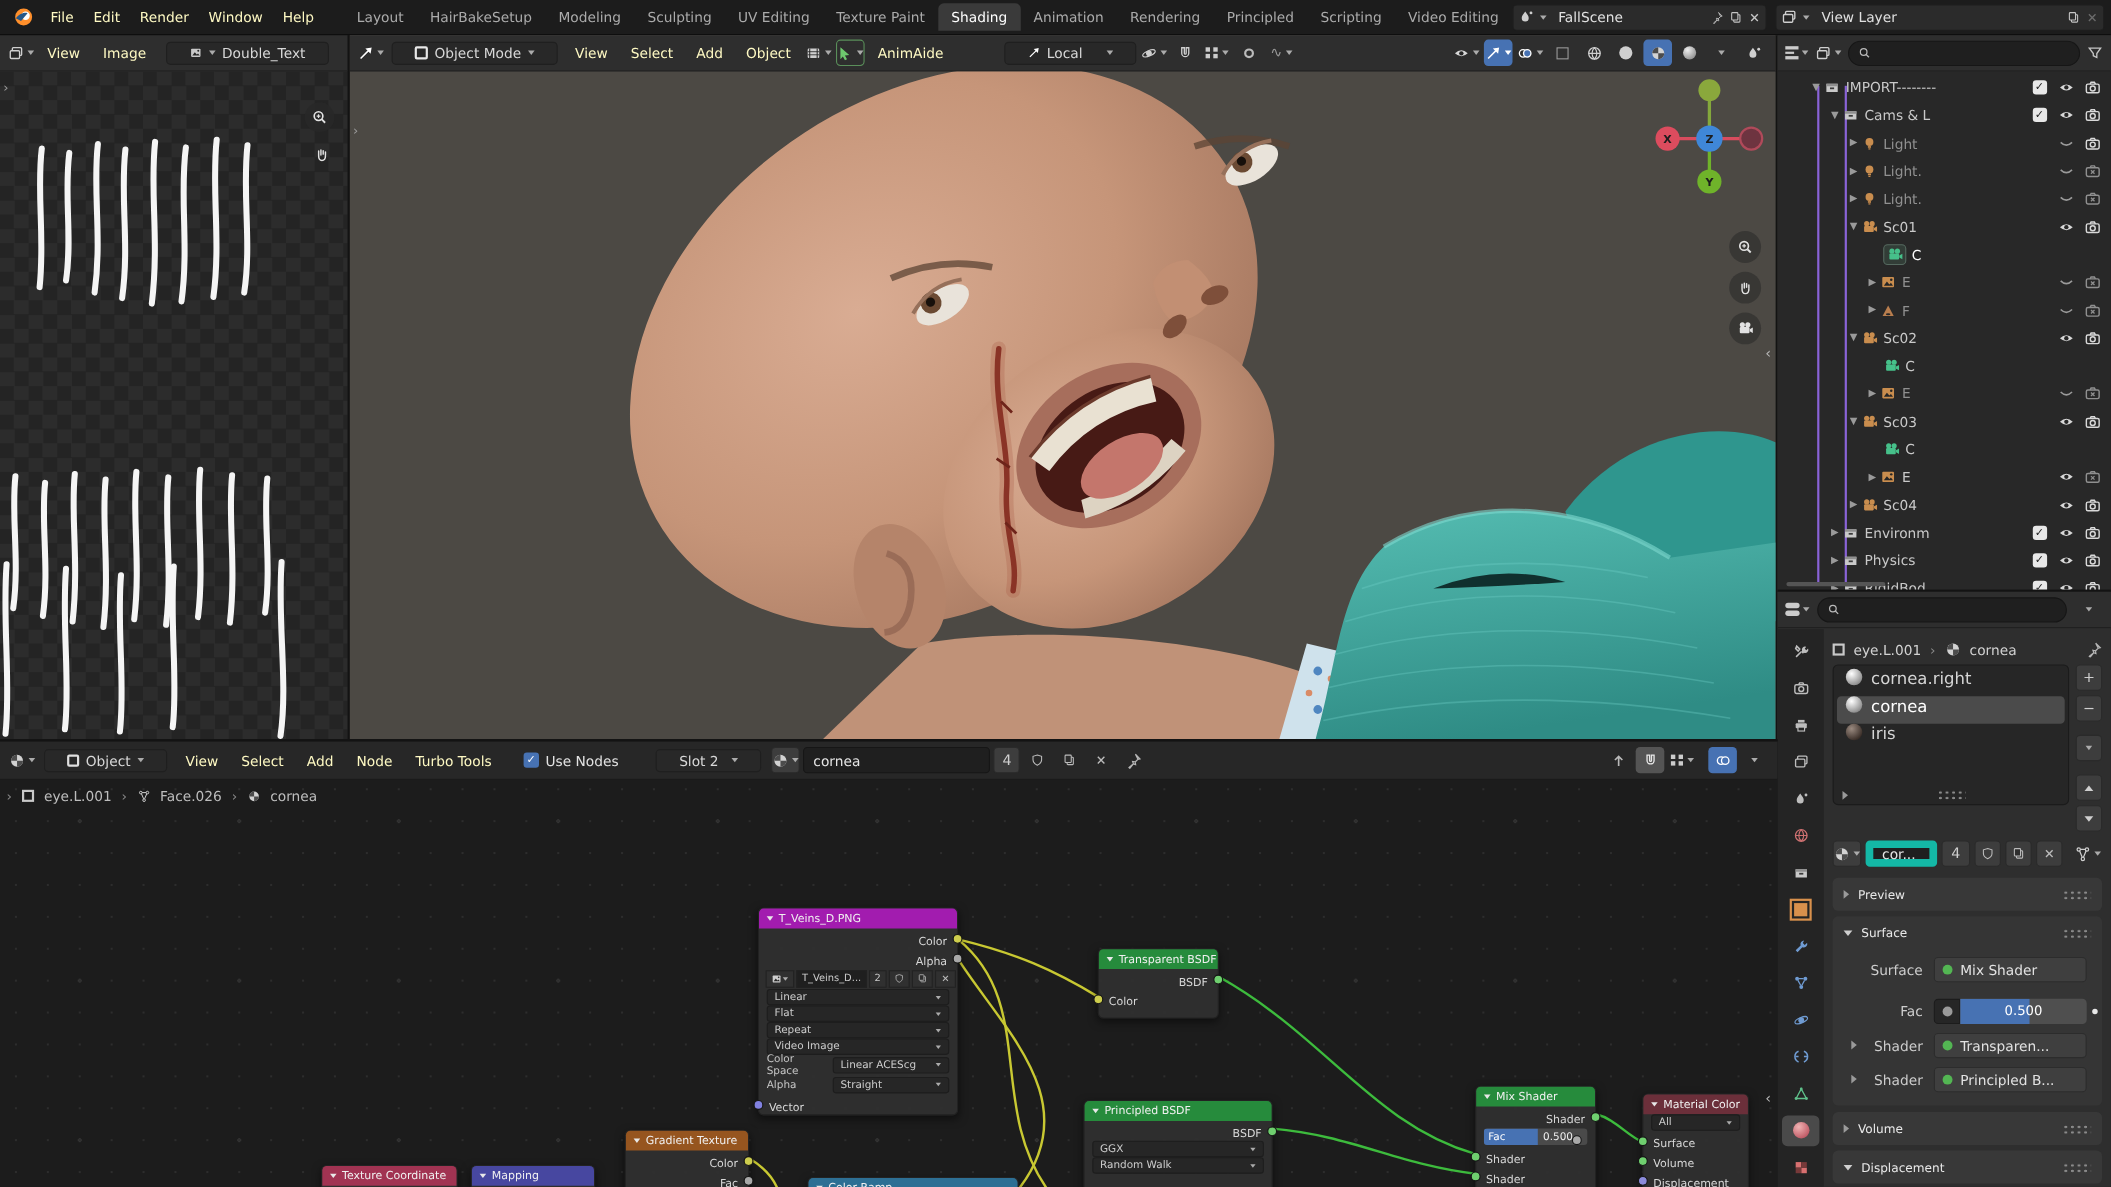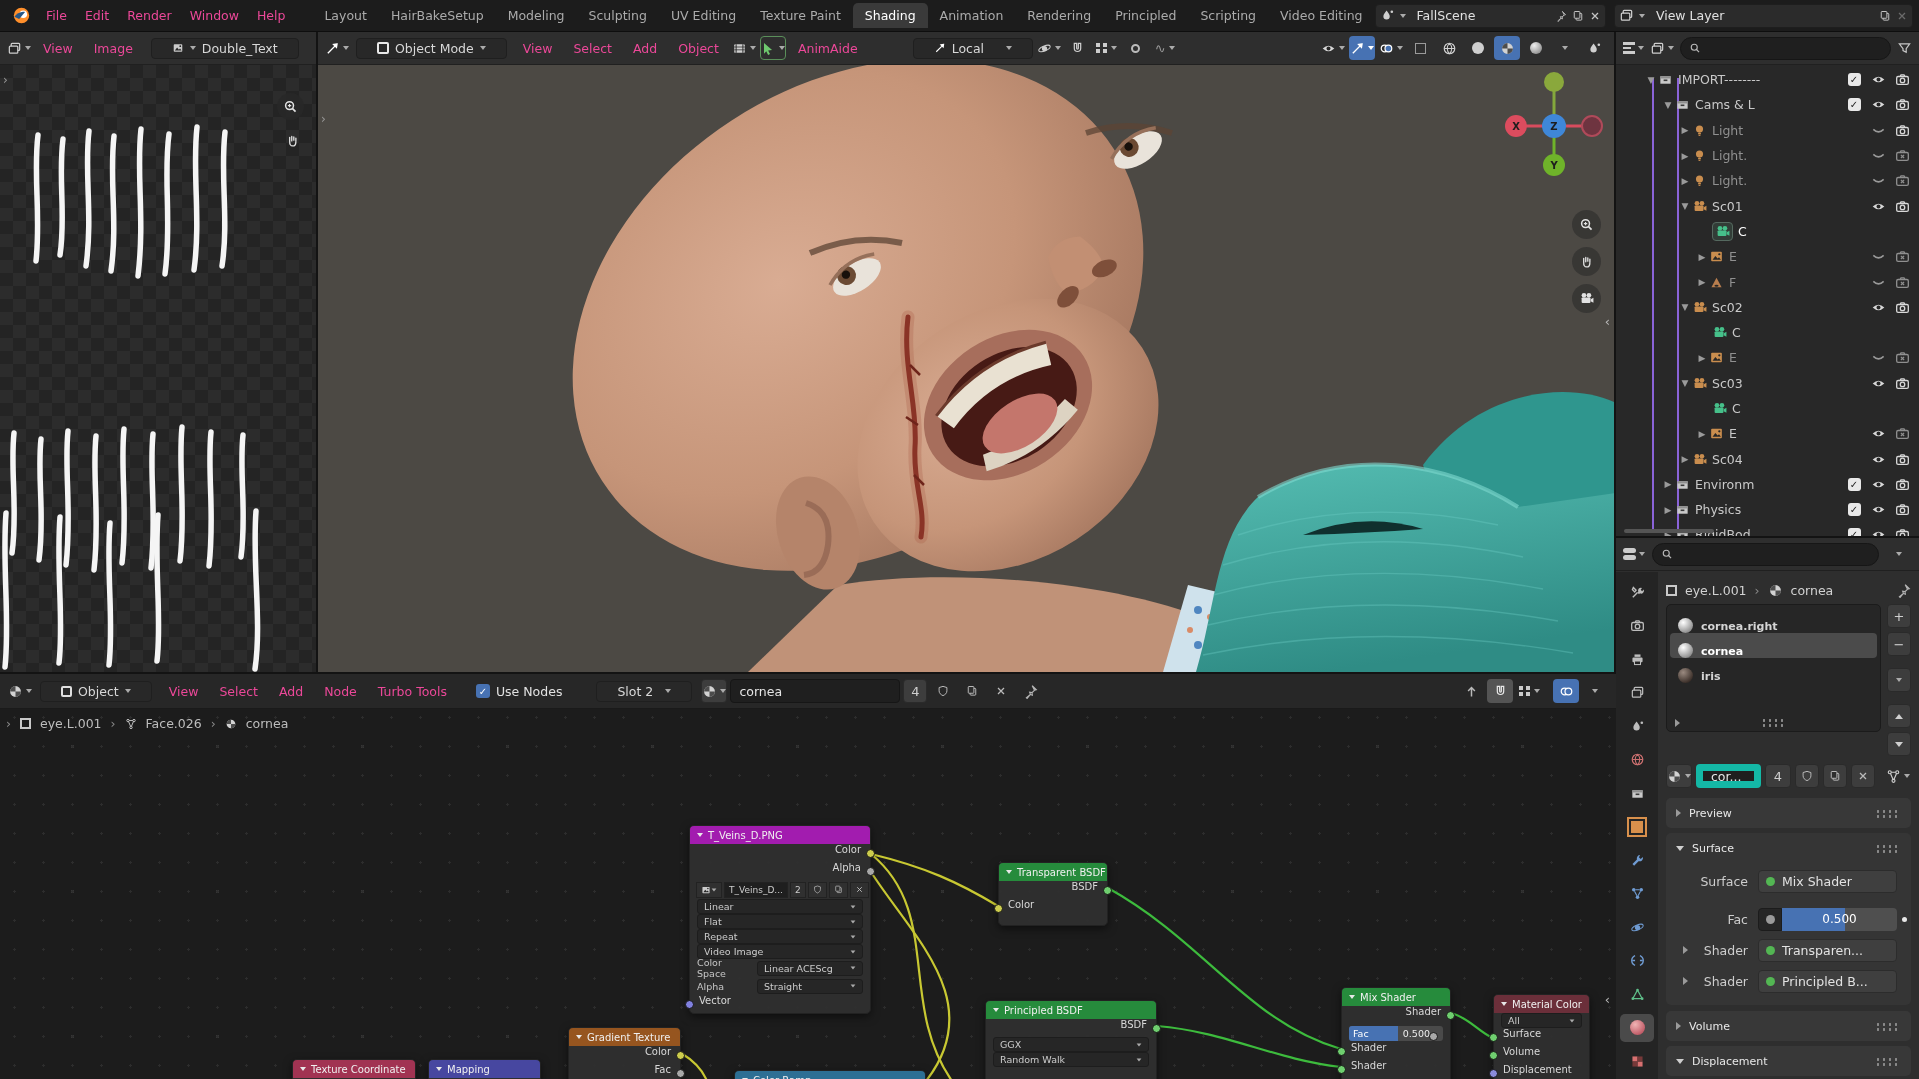--- a/index.html
+++ b/index.html
@@ -1,21 +1,21 @@
 <!DOCTYPE html>
 <html><head>
 <meta charset="utf-8">
 <style>
   * { margin:0; padding:0; box-sizing:border-box; }
   html,body { background:#000; }
   body { font-family:"DejaVu Sans", sans-serif; }
   #app { position:relative; width:1919px; height:1079px; background:#1c1c1c; overflow:hidden; color:#cfcfcf; }
 
   
-  .menu { padding:3px 9px; border-radius:4px; color:#ec4899; font-size:12.5px; white-space:nowrap; }
+  .menu { padding:3px 9px; border-radius:4px; color:#fef9c3; font-size:12.5px; white-space:nowrap; }
   .car { width:0; height:0; border-left:3.5px solid transparent; border-right:3.5px solid transparent; border-top:4.5px solid #ababab; display:inline-block; }
   .carr { width:0; height:0; border-top:4px solid transparent; border-bottom:4px solid transparent; border-left:5px solid #9a9a9a; display:inline-block; }
   .card { width:0; height:0; border-left:4px solid transparent; border-right:4px solid transparent; border-top:5px solid #cfcfcf; display:inline-block; }
   .dd { display:flex; align-items:center; gap:6px; background:#282828; border:1px solid #1f1f1f; border-radius:4px; padding:2px 20px; font-size:12.5px; color:#d8d8d8; white-space:nowrap; }
   .ibtn { height:24px; min-width:26px; display:flex; align-items:center; justify-content:center; gap:3px; border-radius:4px; }
   .ibtn.on { background:#545454; }
   .ibtn.blue { background:#4772b3; }
   svg.ic { width:15px; height:15px; flex:none; }
   svg.ic12 { width:12px; height:12px; flex:none; }
   .grip { width:26px; height:9px; background:radial-gradient(circle, #8a8a8a 1.1px, transparent 1.3px); background-size:6px 5px; }
@@ -63,34 +63,34 @@
   .ptab { width:34px; height:28px; border-radius:5px; display:flex; align-items:center; justify-content:center; }
   .ptab.active { background:#4a4a4a; }
   #pbody { position:absolute; left:42px; top:34px; right:0; bottom:0; padding:4px 8px 0 8px; }
   .pnl { background:#383838; border-radius:5px; margin-bottom:5px; display:flex; align-items:center; padding:0 10px; height:30px; font-size:11px; color:#e8e8e8; gap:8px; }
   .prow { display:flex; align-items:center; height:26px; margin:5px 0; font-size:12.5px; }
   .plab { width:92px; text-align:right; color:#cdcdcd; padding-right:10px; flex:none; }
   .pwidget { flex:1; background:#3f3f3f; border:1px solid #2c2c2c; border-radius:4px; height:23px; display:flex; align-items:center; padding:0 7px; gap:7px; color:#e2e2e2; }
   .gdot { width:9px; height:9px; border-radius:50%; background:#53b653; flex:none; }
   .ball { width:15px; height:15px; border-radius:50%; background:radial-gradient(circle at 35% 30%, #ffffff, #8d8d8d 75%); flex:none; }
   .ball.dark { background:radial-gradient(circle at 35% 30%, #9a8a80, #3a2e28 75%); }
-  .srow { display:flex; align-items:flex-end; height:25px; padding:0 8px; gap:8px; font-size:11px; color:#d5d5d5; border-radius:4px;font-weight:bold; }
+  .srow { display:flex; align-items:flex-start; height:25px; padding:0 8px; gap:8px; font-size:15px; color:#d5d5d5; border-radius:4px; }
   .srow.sel { background:#4b4b4b; color:#ffffff; }
   .sidebtn { width:24px; height:24px; background:#3d3d3d; border:1px solid #2a2a2a; border-radius:4px; display:flex; align-items:center; justify-content:center; color:#cfcfcf; font-size:13px; }
 
   
   #nodeed { position:absolute; left:0; top:672px; width:1616px; height:407px; background:#1c1c1c; overflow:hidden; border-top:2px solid #131313;
      background-image: radial-gradient(circle, #2d2d2d 1.1px, transparent 1.3px), radial-gradient(circle, #353535 1.7px, transparent 1.9px);
      background-size: 29px 29px, 145px 145px; }
   #nodehdr { position:absolute; left:0; top:0; width:100%; height:35px; background:#272727; display:flex; align-items:center; padding:0 8px; gap:3px; border-bottom:1px solid #1a1a1a; }
   #nodecrumb { position:absolute; left:6px; top:42px; display:flex; align-items:center; gap:9px; font-size:12.5px; color:#bdbdbd; }
   .node { position:absolute; background:rgba(48,48,48,.97); border-radius:5px; border:1px solid #222; box-shadow:0 3px 8px rgba(0,0,0,.5); font-size:10px; color:#d8d8d8; }
   .nh { height:18px; display:flex; align-items:center; gap:5px; padding:0 7px; border-radius:4px 4px 0 0; color:#f0f0f0; font-size:10px; white-space:nowrap; overflow:hidden; }
   .nh .ncar { width:0;height:0;border-left:3px solid transparent;border-right:3px solid transparent;border-top:4px solid #e8e8e8; flex:none; }
-  .nrow { position:relative; height:18px; display:flex; align-items:flex-start; padding:0 9px; }
+  .nrow { position:relative; height:18px; display:flex; align-items:flex-end; padding:0 9px; }
   .nrow.out { justify-content:flex-end; }
   .sock { position:absolute; width:9px; height:9px; border-radius:50%; border:1px solid #151515; top:4.5px; }
   .sock.l { left:-5px; } .sock.r { right:-5px; }
   .sk-y { background:#cdcd4d; } .sk-gy { background:#a8a8a8; } .sk-g { background:#6fcf6f; } .sk-p { background:#8181e0; } .sk-b { background:#8b8bdb; }
   .nsel { margin:0 7px; height:15px; background:#262626; border:1px solid #1d1d1d; border-radius:3px; display:flex; align-items:center; justify-content:space-between; padding:0 6px; color:#cccccc; font-size:9.5px; }
   .nlblrow { display:flex; align-items:center; height:18px; padding:0 7px; gap:4px; }
   .nlblrow .nl { width:56px; font-size:9.5px; color:#c6c6c6; }
   .nlblrow .nsel { flex:1; margin:0; }
   .ndb { display:flex; align-items:center; gap:2px; margin:1.5px 6px; height:16px; }
   .ndb > div { background:#303030; border:1px solid #222; height:16px; display:flex; align-items:center; padding:0 4px; font-size:9px; color:#ccc; }

